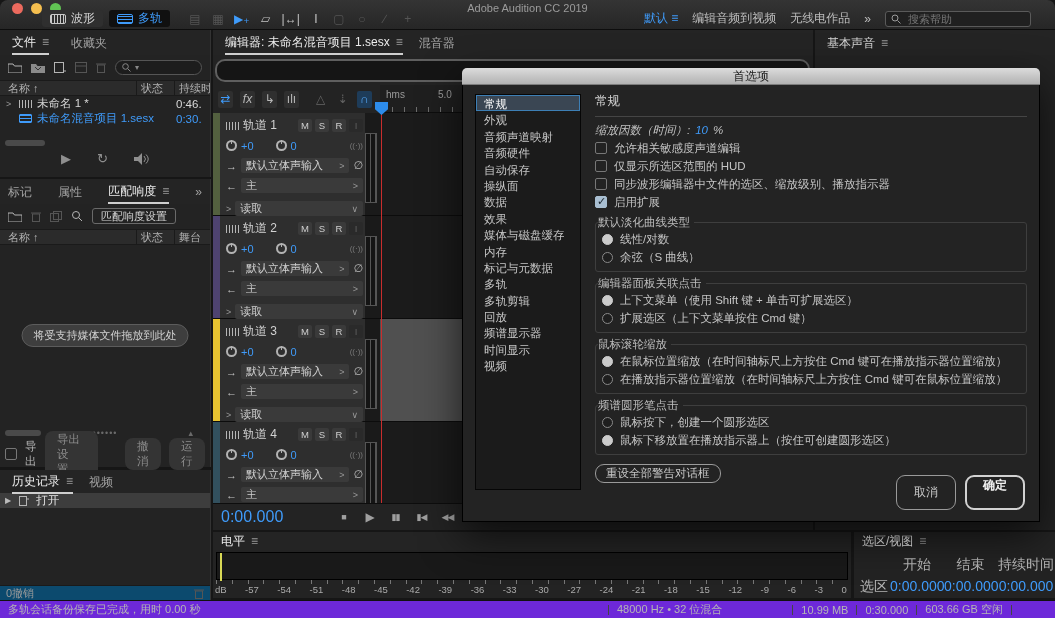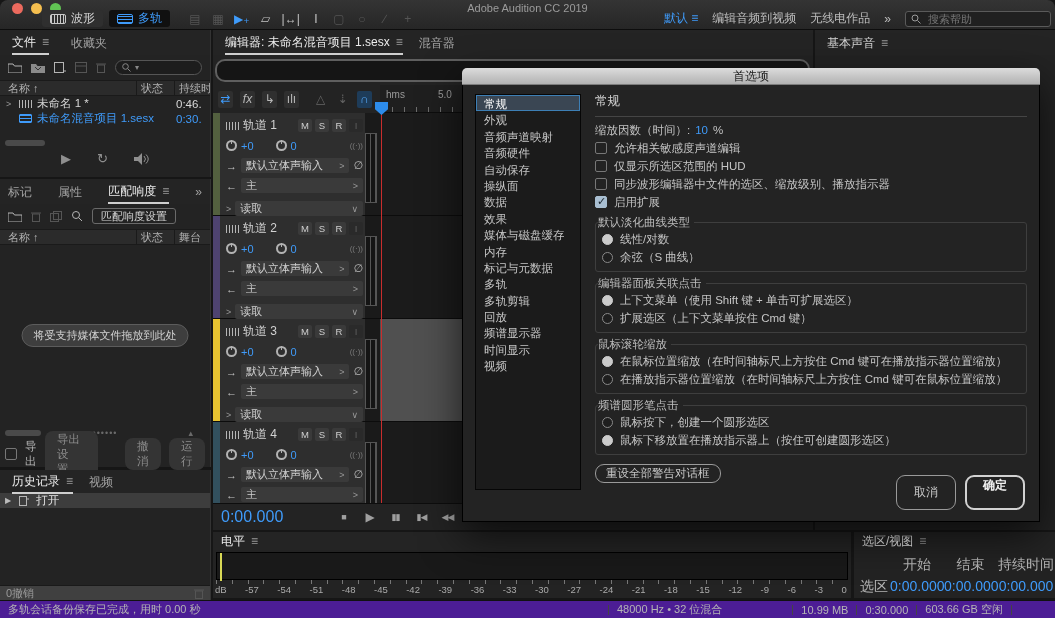--- a/index.html
+++ b/index.html
@@ -13,21 +13,21 @@
   .app-title{position:absolute;left:0;right:0;top:2px;text-align:center;font-size:11px;color:#9b9b9b;}
   .tb-row{position:absolute;left:0;right:0;bottom:1px;height:19px;display:flex;align-items:center;}
   .view-btn{display:flex;align-items:center;gap:5px;height:17px;padding:0 8px;border-radius:3px;background:#2f2f2f;color:#d6d6d6;font-size:12px;margin-right:6px;}
   .view-btn .vic{display:inline-block;width:16px;height:10px;border:1px solid #c9c9c9;border-radius:2px;background:repeating-linear-gradient(90deg,#c9c9c9 0 1px,transparent 1px 3px);}
   .view-btn.active{background:#101010;color:#3f9bfa;}
   .view-btn.active .vic{border-color:#3f9bfa;background:repeating-linear-gradient(0deg,#3f9bfa 0 1px,transparent 1px 3px);}
   .tools{display:flex;align-items:center;gap:9px;margin-left:12px;font-size:12px;color:#c2c2c2;}
   .tool{min-width:14px;text-align:center;}
   .tool.dim{color:#555;}
   .tool.active{color:#3f9bfa;}
-  .wkspace{position:absolute;right:4px;display:flex;align-items:center;gap:14px;font-size:12px;color:#bdbdbd;}
+  .wkspace{position:absolute;right:24px;display:flex;align-items:center;gap:14px;font-size:12px;color:#bdbdbd;}
   .wkspace .acc{color:#3f9bfa;}
   .menu-ic{color:#9a9a9a;font-size:12px;}
   .searchbox{display:flex;align-items:center;gap:5px;width:146px;height:16px;border:1px solid #5a5a5a;border-radius:3px;background:#202020;padding:0 5px;}
   .searchbox input{flex:1;border:0;background:transparent;color:#9a9a9a;font-size:11px;outline:none;width:100px;}
   svg.ic{display:block;}
   
   .panel{position:absolute;background:#232323;}
   .ptabs{display:flex;align-items:center;gap:16px;height:25px;padding:0 12px;font-size:12px;color:#a2a2a2;background:#242424;}
   .ptab{display:flex;align-items:center;gap:6px;height:25px;line-height:24px;white-space:nowrap;}
   .ptab.active{color:#ececec;border-bottom:2px solid #cfcfcf;}
@@ -50,21 +50,21 @@
   .setbtn{height:16px;border:1px solid #6a6a6a;border-radius:3px;padding:0 8px;font-size:11px;color:#d5d5d5;display:flex;align-items:center;}
   .drop-pill{position:absolute;left:50%;transform:translateX(-50%);padding:3px 11px;background:#3e3e3e;border:1px solid #5c5c5c;border-radius:12px;font-size:11px;color:#d2d2d2;white-space:nowrap;}
   .exp-row{position:absolute;left:0;right:0;display:flex;align-items:center;gap:8px;padding:0 5px;height:20px;}
   .dimbtn{background:#343434;border-radius:8px;color:#8d8d8d;font-size:11.5px;padding:1px 12px;}
   .cb{display:inline-block;width:12px;height:12px;border:1px solid #777;border-radius:2px;background:#222;position:relative;flex:none;}
   .cb.checked{background:#a9bfd2;border-color:#a9bfd2;}
   .cb.checked::after{content:"✓";position:absolute;left:1px;top:-2px;font-size:11px;color:#16222c;font-weight:bold;}
   .dots{color:#6a6a6a;font-size:9px;letter-spacing:1px;}
   
   .hrow{display:flex;align-items:center;gap:7px;height:15px;background:#3d3d3d;color:#e4e4e4;font-size:11.5px;padding-left:5px;}
-  .undo-row{position:absolute;left:0;right:0;bottom:0;height:15px;background:#404040;color:#9a9a9a;font-size:11px;display:flex;align-items:center;padding:0 6px;border-top:1px solid #1a1a1a;}
+  .undo-row{position:absolute;left:0;right:0;bottom:0;height:15px;background:#0c4a6e;color:#9a9a9a;font-size:11px;display:flex;align-items:center;padding:0 6px;border-top:1px solid #1a1a1a;}
   
   .navig{position:absolute;left:2px;top:29px;width:595px;height:23px;border:2px solid #5f5f5f;border-radius:10px;background:#151515;}
   .ttools{position:absolute;left:0;top:55px;width:167px;height:28px;display:flex;align-items:center;gap:7px;padding-left:5px;font-size:12px;color:#b9b9b9;background:#232323;}
   .ttools .tt{min-width:15px;height:17px;line-height:17px;text-align:center;border-radius:2px;}
   .tt.btn{background:#2f2f2f;}
   .tt.blue{color:#3f9bfa;}
   .tt.snap{background:#1e3c59;color:#55a8f8;}
   .tt.dim{color:#666;}
   .ruler{position:absolute;left:167px;right:0;top:55px;height:28px;background:#1f1f1f;border-bottom:1px solid #0d0d0d;color:#9a9a9a;font-size:10px;}
   .ruler .unit{position:absolute;left:6px;top:4px;}
@@ -101,35 +101,35 @@
   .lvl-meter{position:absolute;left:3px;right:3px;top:20px;height:28px;background:#191919;border:1px solid #000;}
   .lvl-line{position:absolute;left:3px;top:0;width:2px;height:28px;background:#d8d855;}
   .lvl-ticks{position:absolute;left:3px;right:3px;top:48px;height:4px;background:repeating-linear-gradient(90deg,#777 0 1px,transparent 1px 15.8px);}
   .lvl-labels{position:absolute;left:2px;right:4px;top:52px;display:flex;justify-content:space-between;font-size:9.5px;color:#aaa;}
   
   .svtable{display:grid;grid-template-columns:34px 54px 53px 58px;font-size:14px;color:#b5b5b5;row-gap:4px;padding:6px 2px 0 2px;}
   .svtable .h{text-align:center;color:#b5b5b5;}
   .svtable .lab{padding-left:4px;}
   .svtable .v{color:#3f9bfa;text-align:center;}
   
-  .status{position:absolute;left:0;top:600px;width:1055px;height:18px;background:#4c1d95;border-top:1px solid #111;display:flex;align-items:center;font-size:11px;color:#b5b5b5;}
+  .status{position:absolute;left:0;top:600px;width:1055px;height:18px;background:#6d28d9;border-top:1px solid #111;display:flex;align-items:center;font-size:11px;color:#b5b5b5;}
   .status .msg{margin-left:8px;}
   .st-sep{width:1px;height:10px;background:#444;margin:0 8px;}
   .st-right{position:absolute;left:600px;display:flex;align-items:center;}
   
   .dialog{position:absolute;left:462px;top:68px;width:578px;height:454px;z-index:50;box-shadow:0 14px 40px rgba(0,0,0,.65);border-radius:6px 6px 0 0;}
   .dlg-title{height:17px;background:linear-gradient(#dcdcdc,#b2b2b2);border-radius:5px 5px 0 0;text-align:center;font-size:12px;color:#1c1c1c;line-height:17px;border-bottom:1px solid #7c7c7c;}
   .dlg-body{position:relative;height:437px;background:#232323;border:1px solid #000;border-top:0;}
   .cat-list{position:absolute;left:12px;top:9px;width:106px;height:396px;background:#1b1b1b;border:1px solid #060606;overflow:hidden;}
   .cat{height:16.4px;line-height:16px;padding-left:7px;font-size:11.5px;color:#c6c6c6;border:1px solid transparent;white-space:nowrap;}
   .cat.selected{background:#3a4653;border-color:#3d7fb5;color:#fff;}
   .dlg-content{position:absolute;left:132px;right:12px;top:8px;}
   .dlg-h{font-size:12.5px;color:#d0d0d0;}
   .dlg-hr{border:0;border-top:1px solid #454545;margin:6px 0 4px 0;}
-  .zoomrow{display:flex;align-items:center;gap:5px;height:18px;font-size:11.5px;color:#c3c3c3;}
+  .zoomrow{display:flex;align-items:center;gap:5px;height:18px;font-size:11.5px;color:#c3c3c3;font-style:italic;}
   .ckrow{display:flex;align-items:center;gap:7px;height:18px;font-size:11.5px;color:#c6c6c6;}
   fieldset.grp{border:1px solid #3e3e3e;border-radius:3px;margin:4px 0 0 0;padding:1px 6px 5px 6px;}
   fieldset.grp legend{font-size:11.5px;color:#bdbdbd;padding:0 4px 0 0;margin-left:-4px;}
   .optrow{display:flex;align-items:center;gap:7px;height:17.5px;font-size:11.5px;color:#c6c6c6;white-space:nowrap;}
   .radio{width:11px;height:11px;border-radius:50%;border:1px solid #8a8a8a;background:#1e1e1e;flex:none;}
   .radio.on{background:#cbcbcb;border-color:#cbcbcb;}
   .pillbtn{display:inline-block;margin-top:9px;border:1px solid #9a9a9a;border-radius:9px;padding:1px 10px;font-size:11.5px;color:#c9c9c9;background:transparent;}
   .dlg-btns{position:absolute;right:14px;bottom:11px;display:flex;gap:9px;}
   .dbtn{min-width:60px;text-align:center;border:1px solid #9a9a9a;border-radius:9px;padding:8px 12px;font-size:12px;color:#c9c9c9;}
   .dbtn.primary{border:2px solid #d2d2d2;color:#f2f2f2;font-weight:bold;padding:0 12px;}

